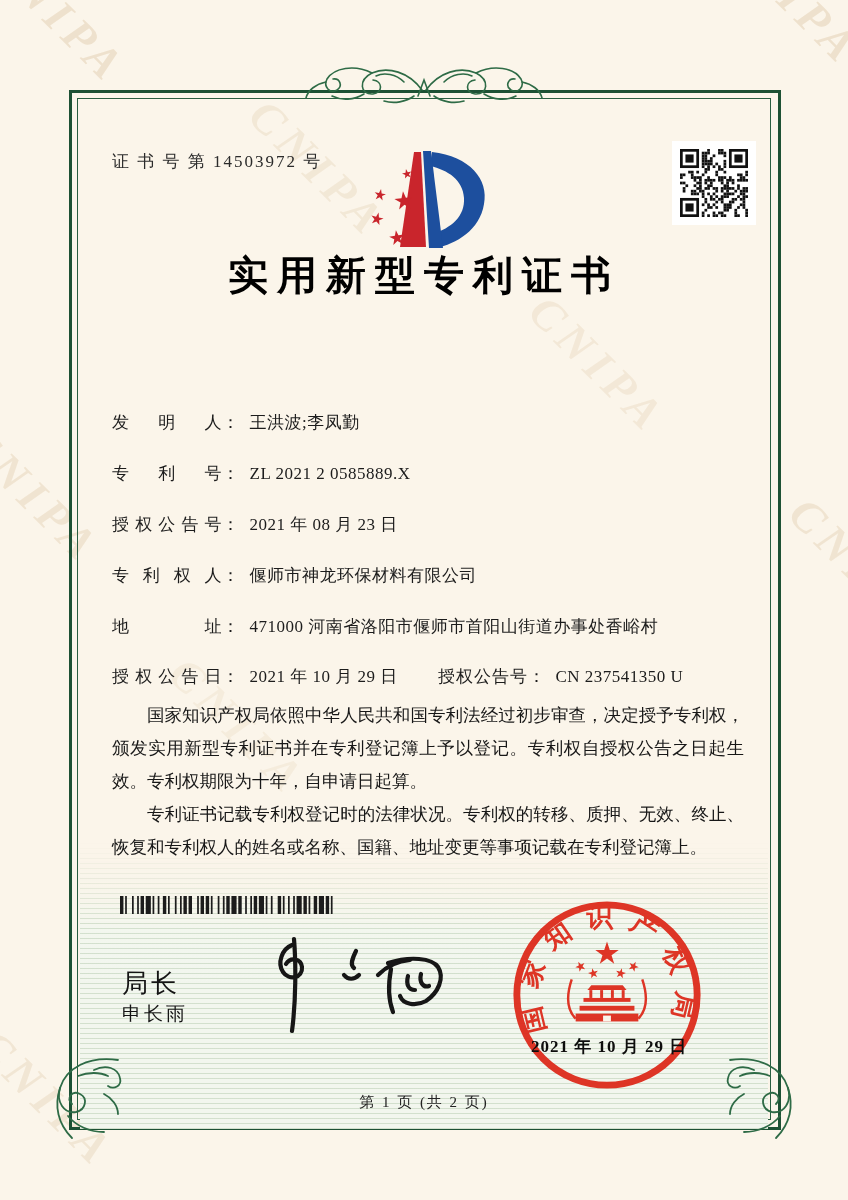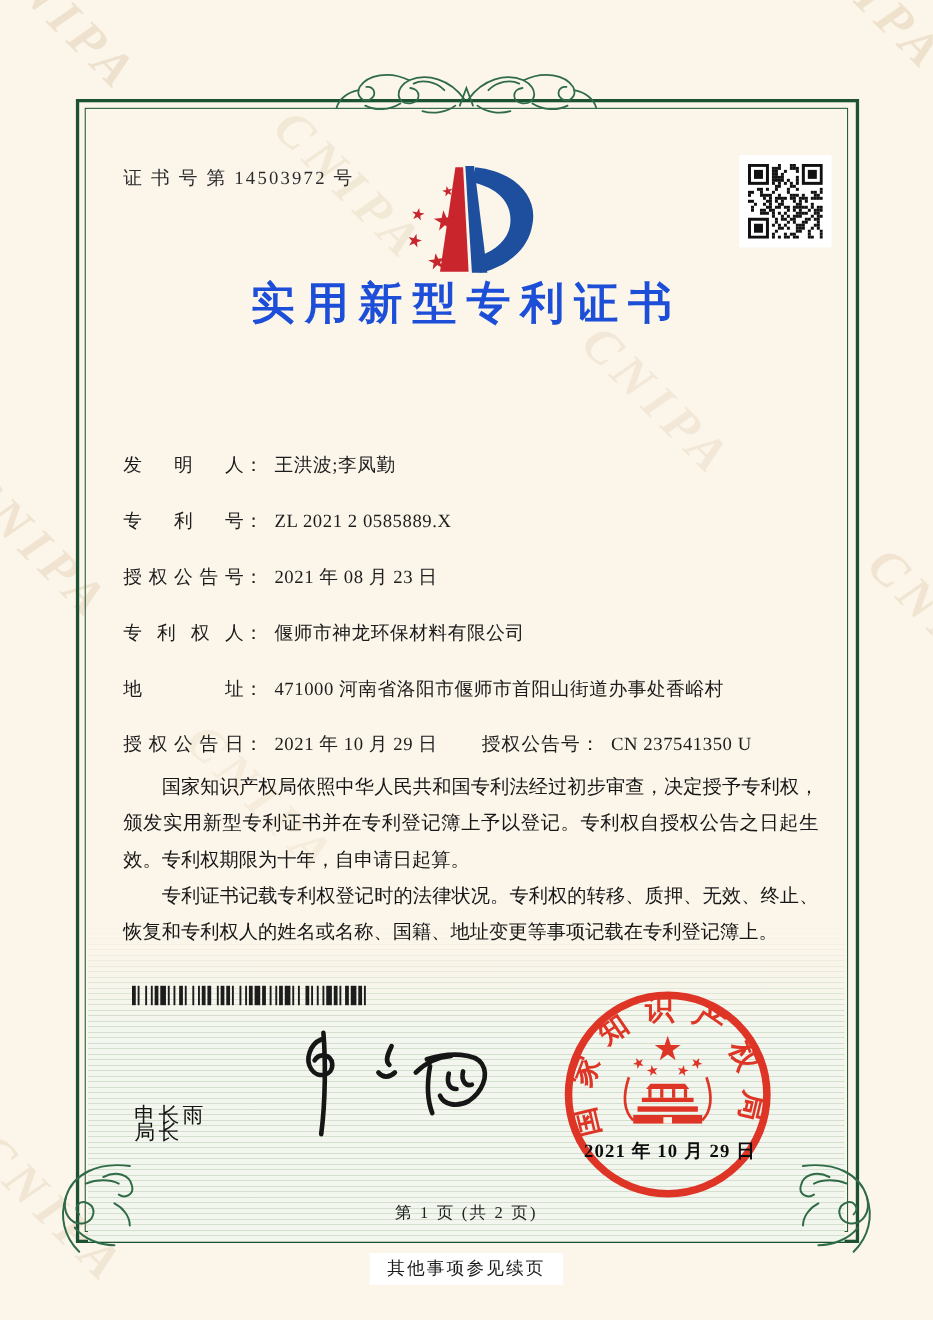--- a/index.html
+++ b/index.html
@@ -18,40 +18,40 @@
   
   .waveband{position:absolute;left:80px;top:843px;width:688px;height:286px;
     background:
       repeating-linear-gradient(0deg, rgba(146,178,138,.33) 0 1px, rgba(0,0,0,0) 1px 5px),
       linear-gradient(to bottom, rgba(244,247,240,0) 0, rgba(242,246,238,.95) 90px, #f2f6ee 140px);
     -webkit-mask-image:linear-gradient(to bottom, transparent 0, #000 80px);
     mask-image:linear-gradient(to bottom, transparent 0, #000 80px);}
 
   .certno{position:absolute;left:112px;top:150px;font-size:17px;letter-spacing:2px;color:#2b2b2b;text-align:right;}
   .title{position:absolute;left:0;right:0;top:248px;text-align:center;font-size:40px;font-weight:700;
-         letter-spacing:9px;color:#1d4ed8;}
+         letter-spacing:9px;color:#000000;}
 
   .logo{position:absolute;left:352px;top:146px;}
   .qrbox{position:absolute;left:672px;top:141px;width:84px;height:84px;background:#fff;
          display:flex;align-items:center;justify-content:center;}
 
   .frow{position:absolute;left:112px;width:630px;font-size:17px;letter-spacing:.5px;white-space:nowrap;color:#1c1c1c;}
   .flabel{display:inline-block;width:110px;text-align:justify;text-align-last:justify;}
   .fcolon{display:inline-block;}
   .fvalue{margin-left:10px;}
   .grantno{position:absolute;left:326px;top:0;}
   .grantno .glabel{letter-spacing:1px;}
 
   .bodytext{position:absolute;left:112px;top:699px;width:632px;font-size:17.5px;line-height:33px;
             text-align:justify;color:#171717;}
   .bodytext p{margin:0;text-indent:2em;}
 
   .barcode{position:absolute;left:120px;top:896px;width:216px;height:18px;z-index:3;}
 
-  .signer-title{position:absolute;left:122px;top:1016px;font-size:19px;letter-spacing:3px;
+  .signer-title{position:absolute;left:122px;top:966px;font-size:26px;letter-spacing:3px;
                 font-family:"Liberation Sans","DejaVu Sans",sans-serif;color:#141414;z-index:3;}
   .signer-name{position:absolute;left:122px;top:1001px;font-size:19px;letter-spacing:3px;
                font-family:"Liberation Sans","DejaVu Sans",sans-serif;color:#141414;z-index:3;}
   .signature{position:absolute;left:250px;top:933px;z-index:3;}
 
   .seal{position:absolute;left:509px;top:897px;width:196px;height:196px;z-index:4;opacity:.95;}
   .sealdate{position:absolute;left:531px;top:1035px;font-size:17px;font-weight:600;letter-spacing:1px;
             color:#0d0d0d;z-index:5;}
 
   .pagefooter{position:absolute;left:0;right:0;top:1093px;text-align:center;font-size:15px;
@@ -460,15 +460,14 @@
       <rect x="-28" y="11" width="56" height="5"></rect>
       <rect x="-32" y="19" width="64" height="8"></rect>
       <rect x="-4" y="21" width="8" height="6" fill="#fbf5ea"></rect>
       <path d="M-36,-16 C-42,2 -40,16 -32,24" stroke="#dd2b1c" stroke-width="2.5" fill="none"></path>
       <path d="M36,-16 C42,2 40,16 32,24" stroke="#dd2b1c" stroke-width="2.5" fill="none"></path>
     </g>
   </svg>
   <div class="sealdate">2021 年 10 月 29 日</div>
 
   <div class="pagefooter">第 1 页 (共 2 页)</div>
-  <div class="contnote">其他事项参见续页</div>
 
 </div>
 
 </body></html>

